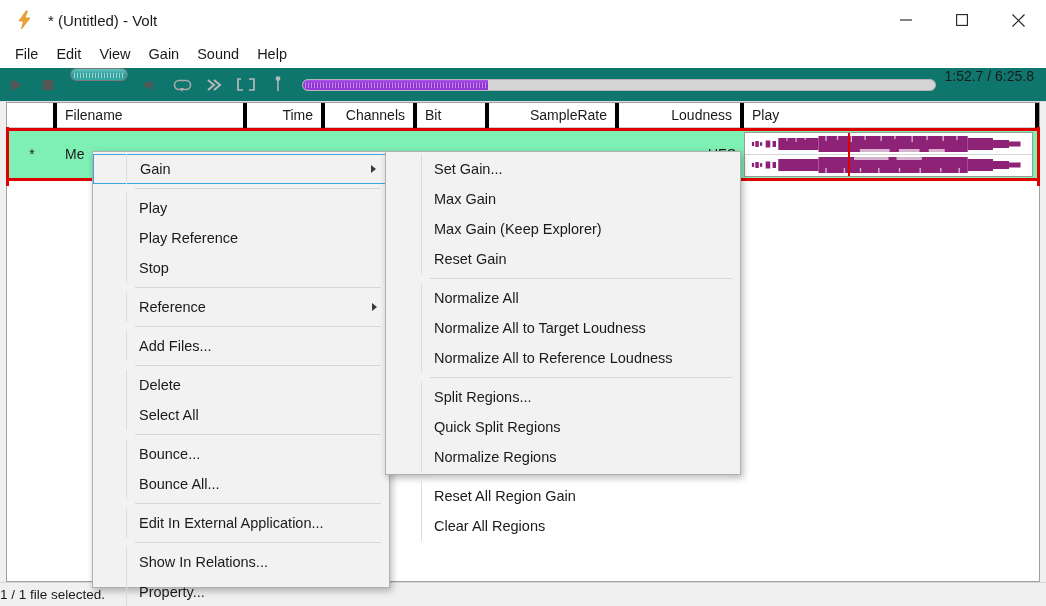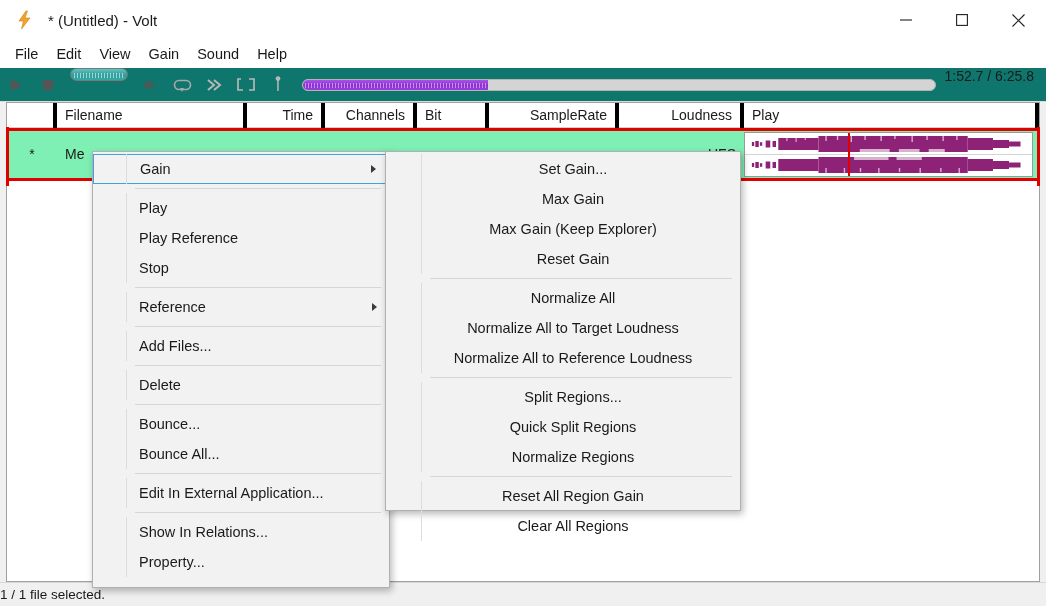--- a/index.html
+++ b/index.html
@@ -166,21 +166,21 @@
   
   .ctxmenu {
     position: absolute;
     background: #f2f2f2;
     border: 1px solid #b0b0b0;
     box-shadow: 2px 3px 7px rgba(0,0,0,.28);
     z-index: 40;
     padding: 2px 0;
   }
   #main-menu { left: 92px; top: 151px; width: 298px; height: 437px; }
-  #sub-menu  { left: 385px; top: 151px; width: 356px; height: 360px; text-align: center; }
+  #sub-menu  { left: 385px; top: 151px; width: 356px; height: 324px; }
 
   .mi {
     position: relative;
     height: 30px; line-height: 30px;
     font-size: 14.5px; color: #1a1a1a;
     padding-left: 46px; padding-right: 28px;
     white-space: nowrap;
   }
   .mi.hl {
     background: #f2f2f2;
@@ -411,20 +411,24 @@
     <div class="sep"></div>
     <div class="mi">
       <span class="gutter"></span>
       <span>Add Files...</span>
     </div>
     <div class="sep"></div>
     <div class="mi">
       <span class="gutter"></span>
       <span>Delete</span>
     </div>
+    <div class="mi">
+      <span class="gutter"></span>
+      <span>Select All</span>
+    </div>
     <div class="sep"></div>
     <div class="mi">
       <span class="gutter"></span>
       <span>Bounce...</span>
     </div>
     <div class="mi">
       <span class="gutter"></span>
       <span>Bounce All...</span>
     </div>
     <div class="sep"></div>

